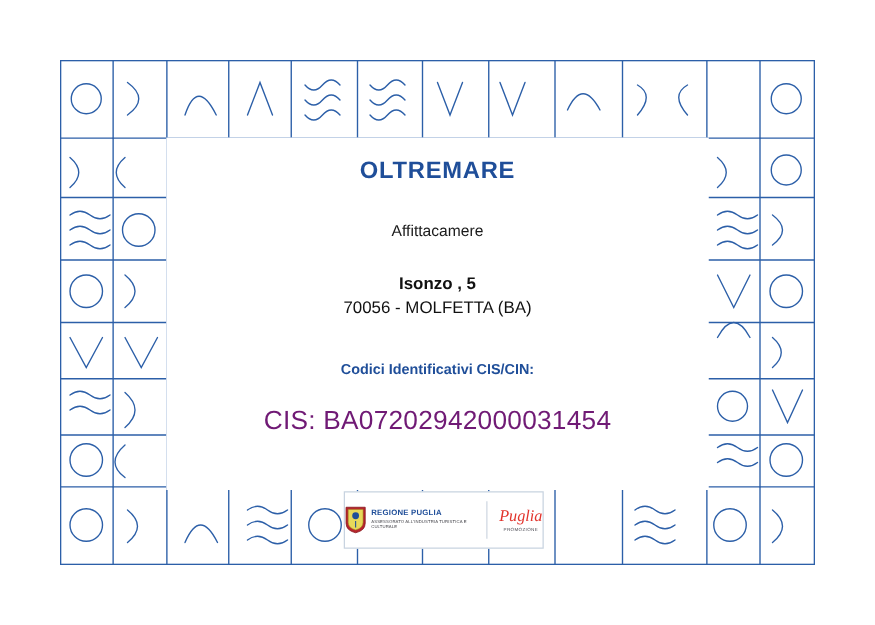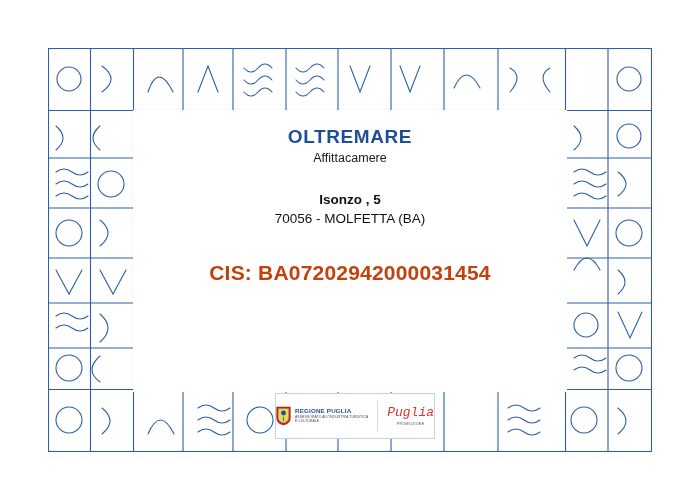--- a/index.html
+++ b/index.html
@@ -51,20 +51,21 @@
     color: #1f4e99;
     font-size: 19px;
     font-weight: bold;
     letter-spacing: 0.6px;
     margin-top: 16px;
   }
 
   .subtype {
     color: #1a1a1a;
     font-size: 12.5px;
+    margin-top: 27px;
     line-height: 20px;
   }
   .subtype-alt {
     color: #1a1a1a;
     font-size: 12.5px;
     line-height: 20px;
   }
 
   .address {
     color: #111111;
@@ -82,24 +83,24 @@
   }
 
   .codes-label {
     color: #1f4e99;
     font-size: 11.5px;
     font-weight: bold;
     margin-top: 35px;
   }
 
   .cis-line {
-    color: #c2410c;
+    color: #701a75;
     font-size: 21px;
-    font-weight: bold;
-    margin-top: 33px;
+    font-weight: normal;
+    margin-top: 23px;
     letter-spacing: 0.2px;
   }
 
   
   #logos {
     position: absolute;
     left: 275px;
     top: 393px;
     width: 160px;
     height: 46px;
@@ -144,21 +145,21 @@
     background: #d0d8e2;
     margin: 0 3px;
   }
   .puglia-logo {
     display: flex;
     flex-direction: column;
     align-items: center;
     justify-content: center;
   }
   .puglia-word {
-    font-family: Liberation Mono, monospace;
+    font-family: Liberation Serif, serif;
     font-style: italic;
     font-size: 13px;
     color: #e2342c;
     line-height: 1;
   }
   .puglia-sub {
     font-size: 3.6px;
     color: #4a4a52;
     letter-spacing: 0.3px;
     margin-top: 3px;
@@ -284,20 +285,21 @@
         <path d="M570 360 q16 13 0 26"></path>
       </g>
     </svg>
   </div>
 
   <div id="content-area">
     <div class="title">OLTREMARE</div>
     <div class="subtype">Affittacamere</div>
     <div class="address">Isonzo , 5</div>
     <div class="city">70056 - MOLFETTA (BA)</div>
+    <div class="codes-label">Codici Identificativi CIS/CIN:</div>
     <div class="cis-line">CIS: BA07202942000031454</div>
   </div>
 
   <div id="logos">
     <div class="logo-block">
       <svg class="crest" viewBox="0 0 20 26">
         <path d="M1 1 h18 v15 q0 7 -9 9 q-9 -2 -9 -9 z" fill="#b8242c" stroke="#8a1a20" stroke-width="0.8"></path>
         <path d="M3 3 h14 v12 q0 5.5 -7 7.4 q-7 -1.9 -7 -7.4 z" fill="#e8d85a" stroke="#9a8a20" stroke-width="0.5"></path>
         <circle cx="10" cy="9" r="3.2" fill="#1f4e99"></circle>
         <path d="M10 14 v6" stroke="#1f4e99" stroke-width="1"></path>

